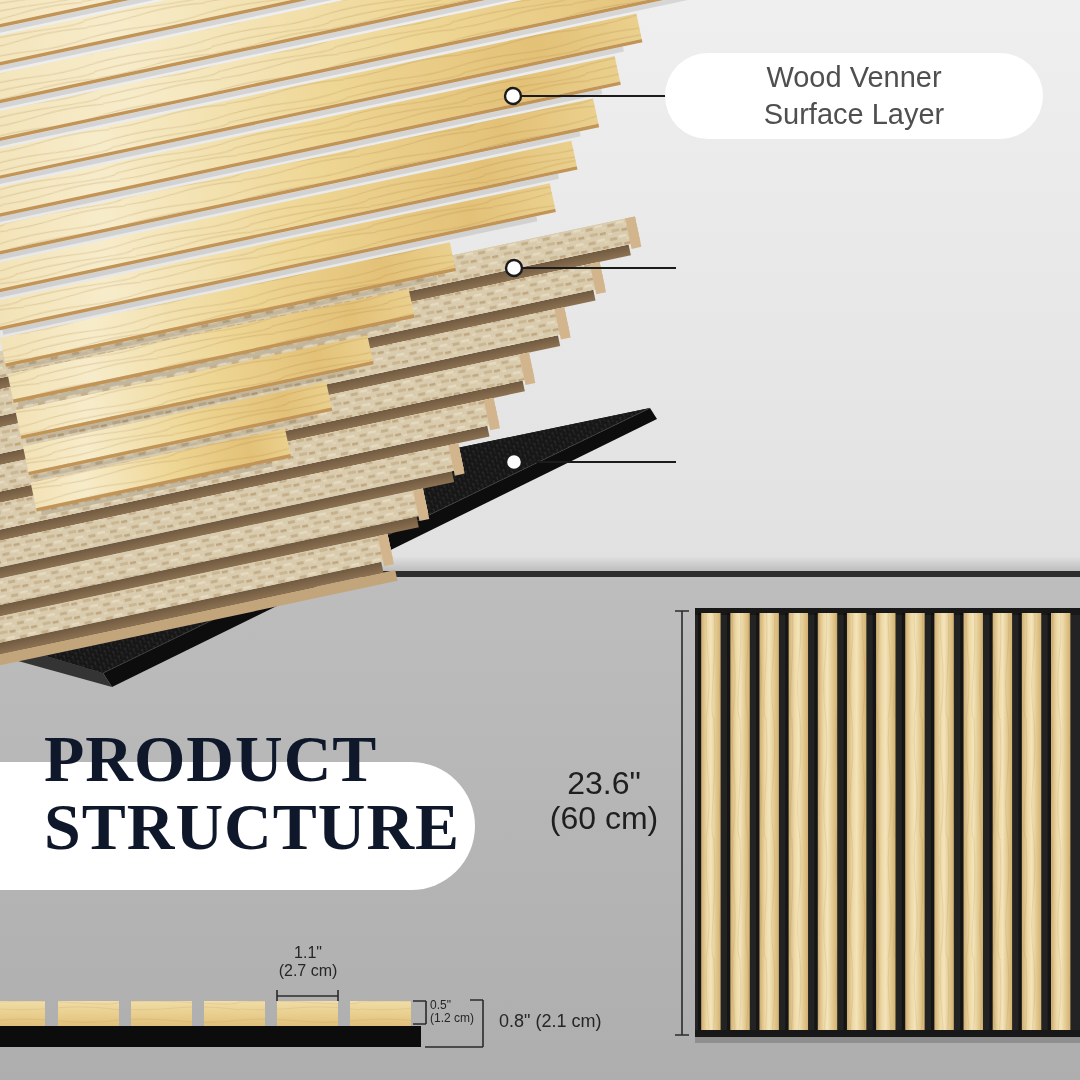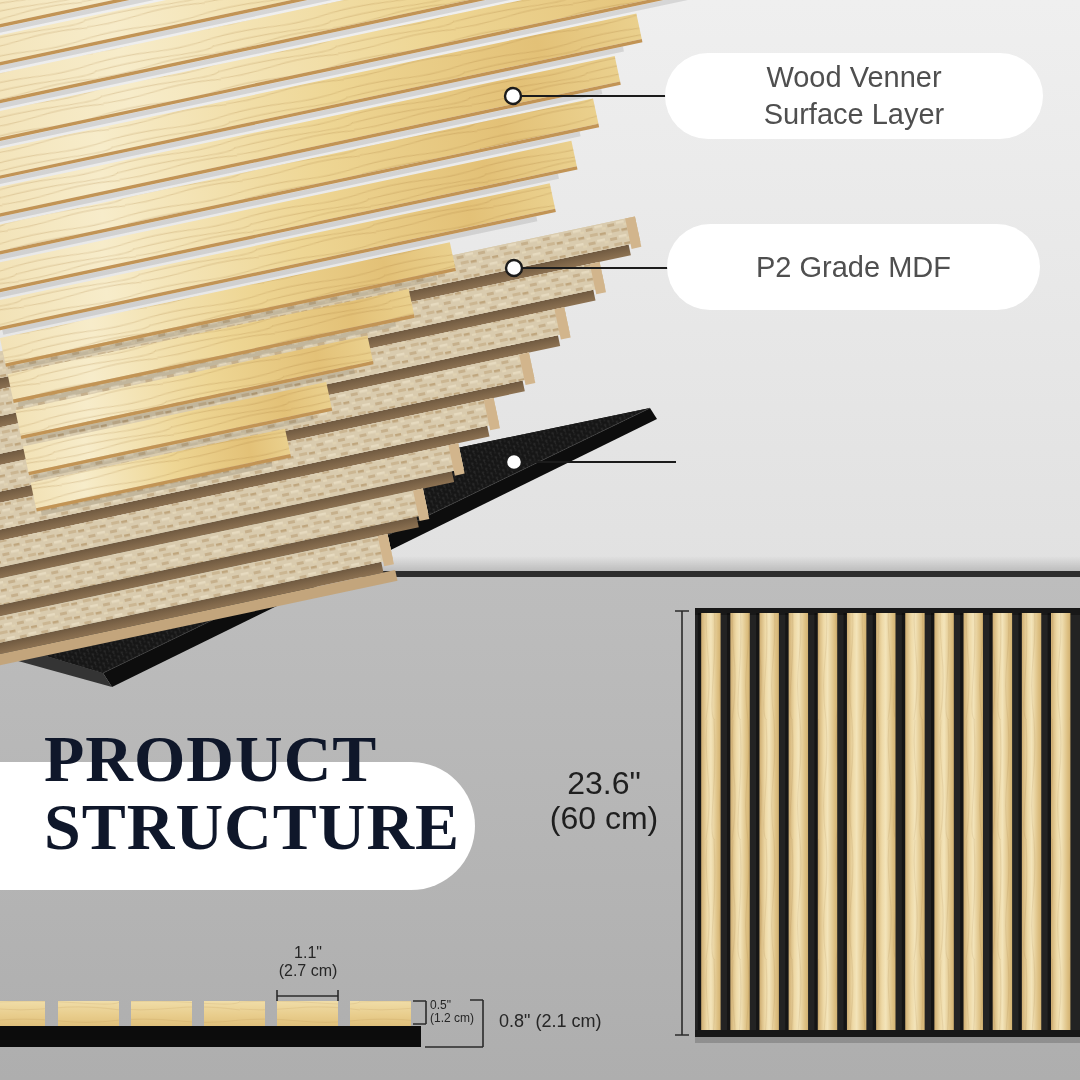--- a/index.html
+++ b/index.html
@@ -276,23 +276,20 @@
           <rect x="1051" y="613" width="19.4" height="418" fill="url(#grainV)" opacity="0.45"></rect>
         </g>
     <rect x="695" y="1030" width="385" height="7" fill="#181818"></rect>
   </g>
 </svg>
 
   <div class="pill pill1">
     <span>Wood Venner
 Surface Layer</span>
   </div>
-  <div class="pill pill2">
-    <span>P2 Grade MDF</span>
-  </div>
 
   <div class="title-pill"></div>
   <div class="title">PRODUCT
 STRUCTURE</div>
 
   <div class="dim dim-w">1.1"
 (2.7 cm)</div>
   <div class="dim dim-t">0.5"
 (1.2 cm)</div>
   <div class="dim dim-total">0.8" (2.1 cm)</div>

